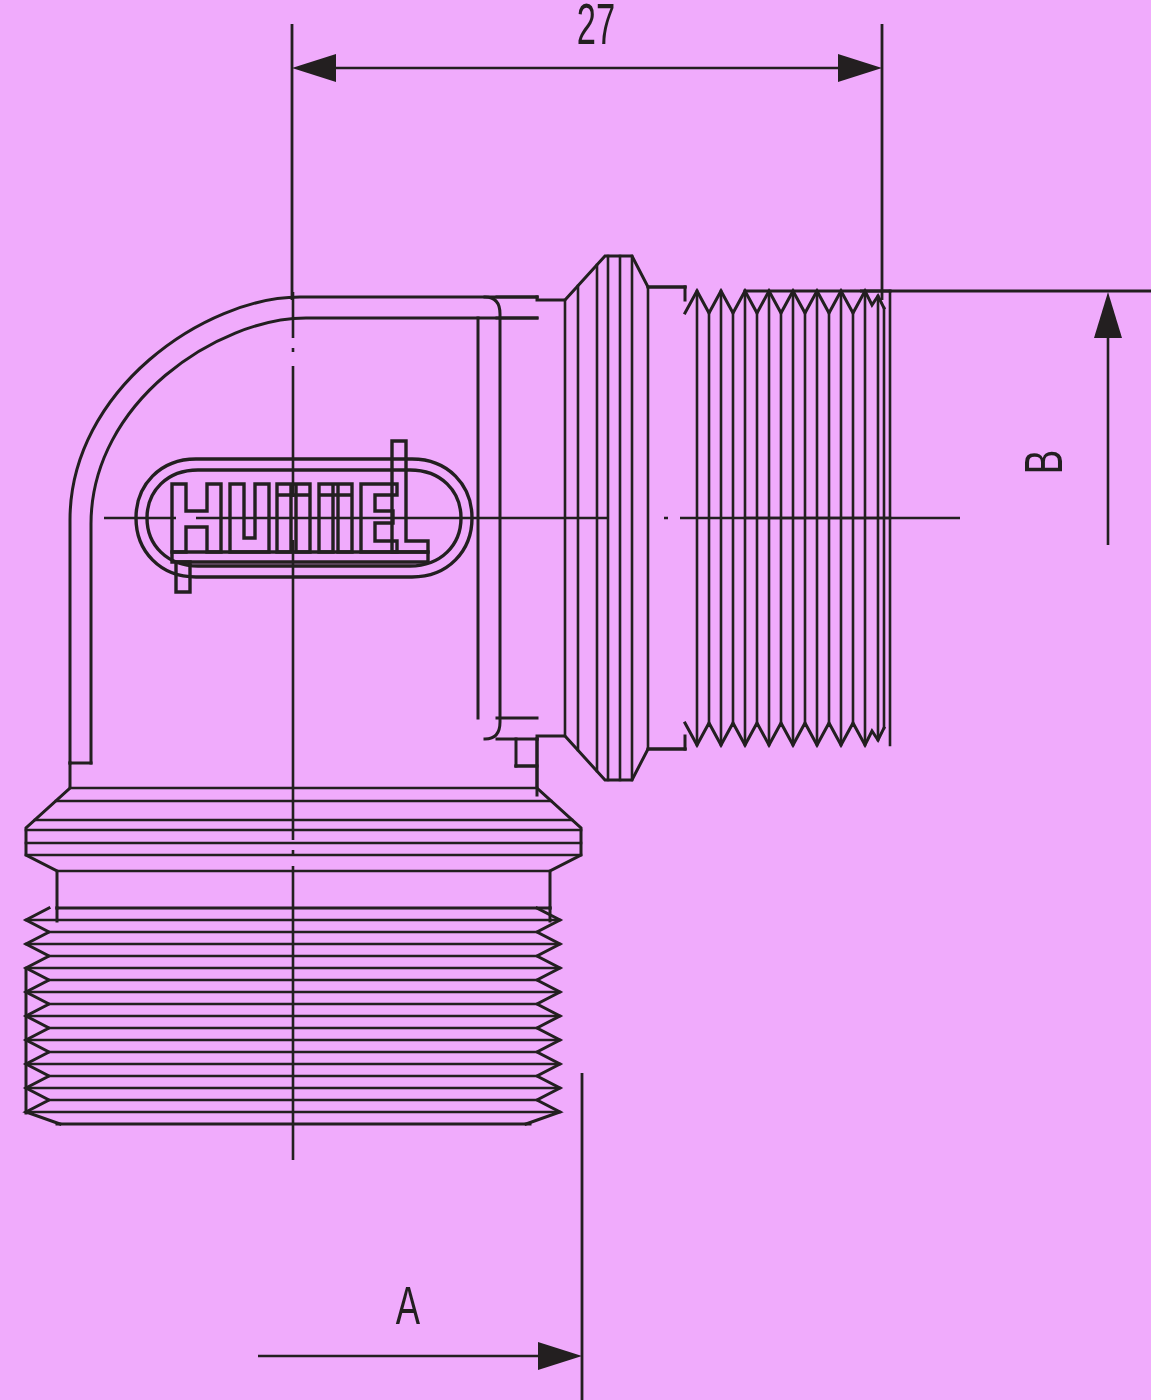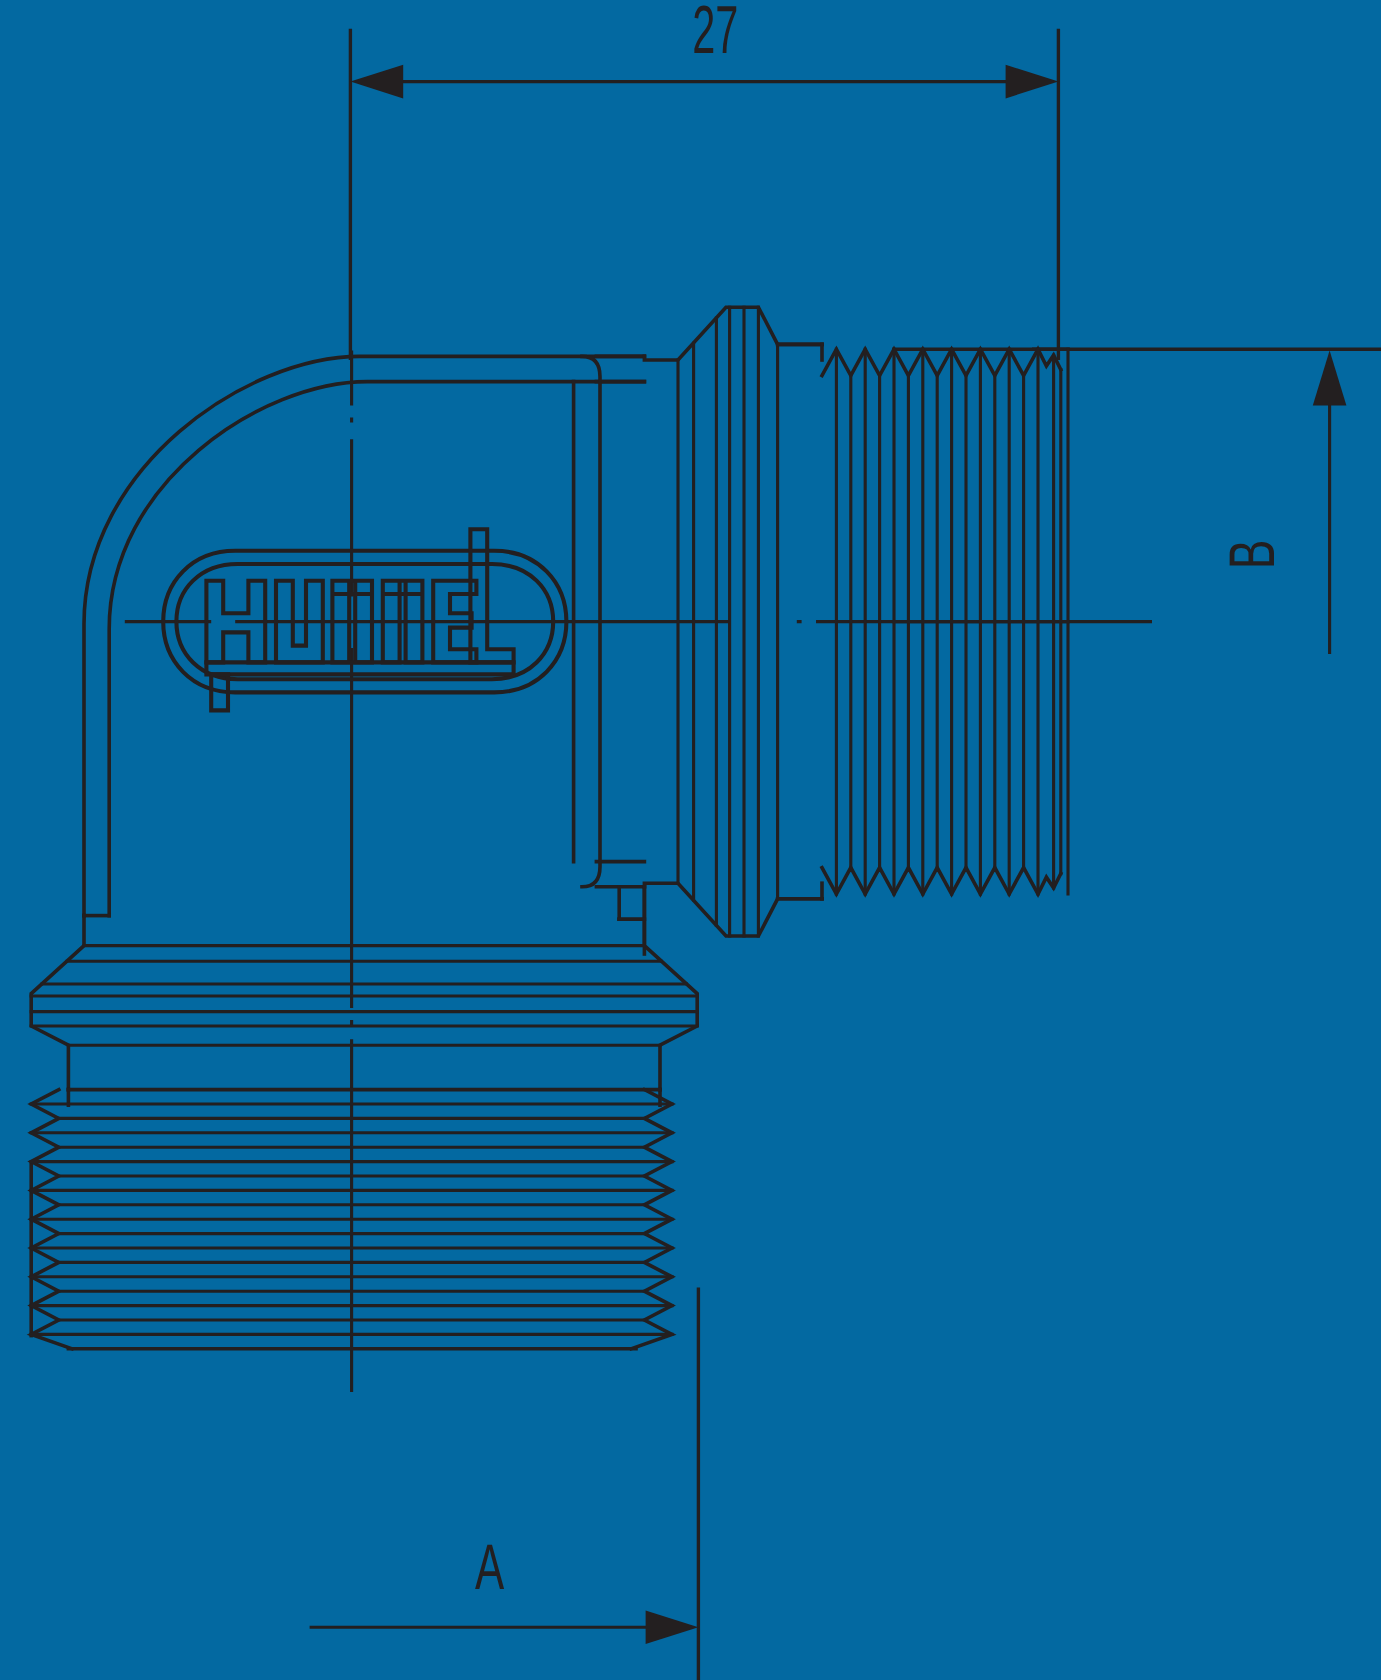--- a/index.html
+++ b/index.html
@@ -7,21 +7,21 @@
     padding: 0;
     background: #ffffff;
   }
   body {
     font-family: "Liberation Sans", sans-serif;
   }
   #drawing-root {
     position: relative;
     width: 1151px;
     height: 1400px;
-    background: #0369a1;
+    background: #f0abfc;
     overflow: hidden;
   }
   svg#tech-drawing {
     display: block;
     width: 1151px;
     height: 1400px;
   }
   .obj-line {
     fill: none;
     stroke: #231f20;

